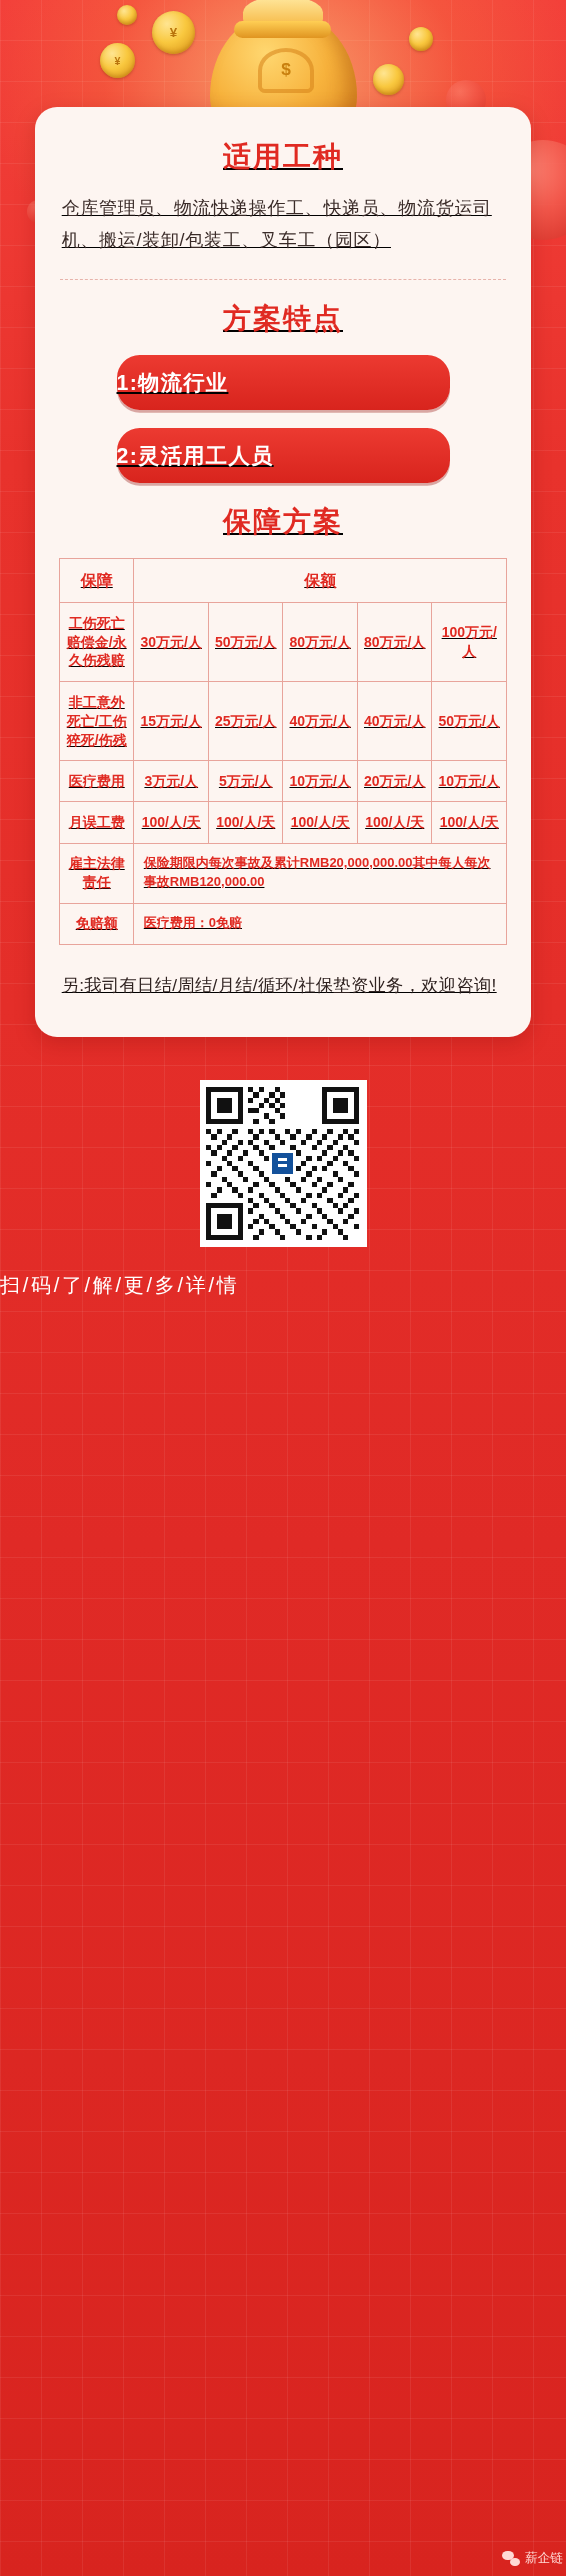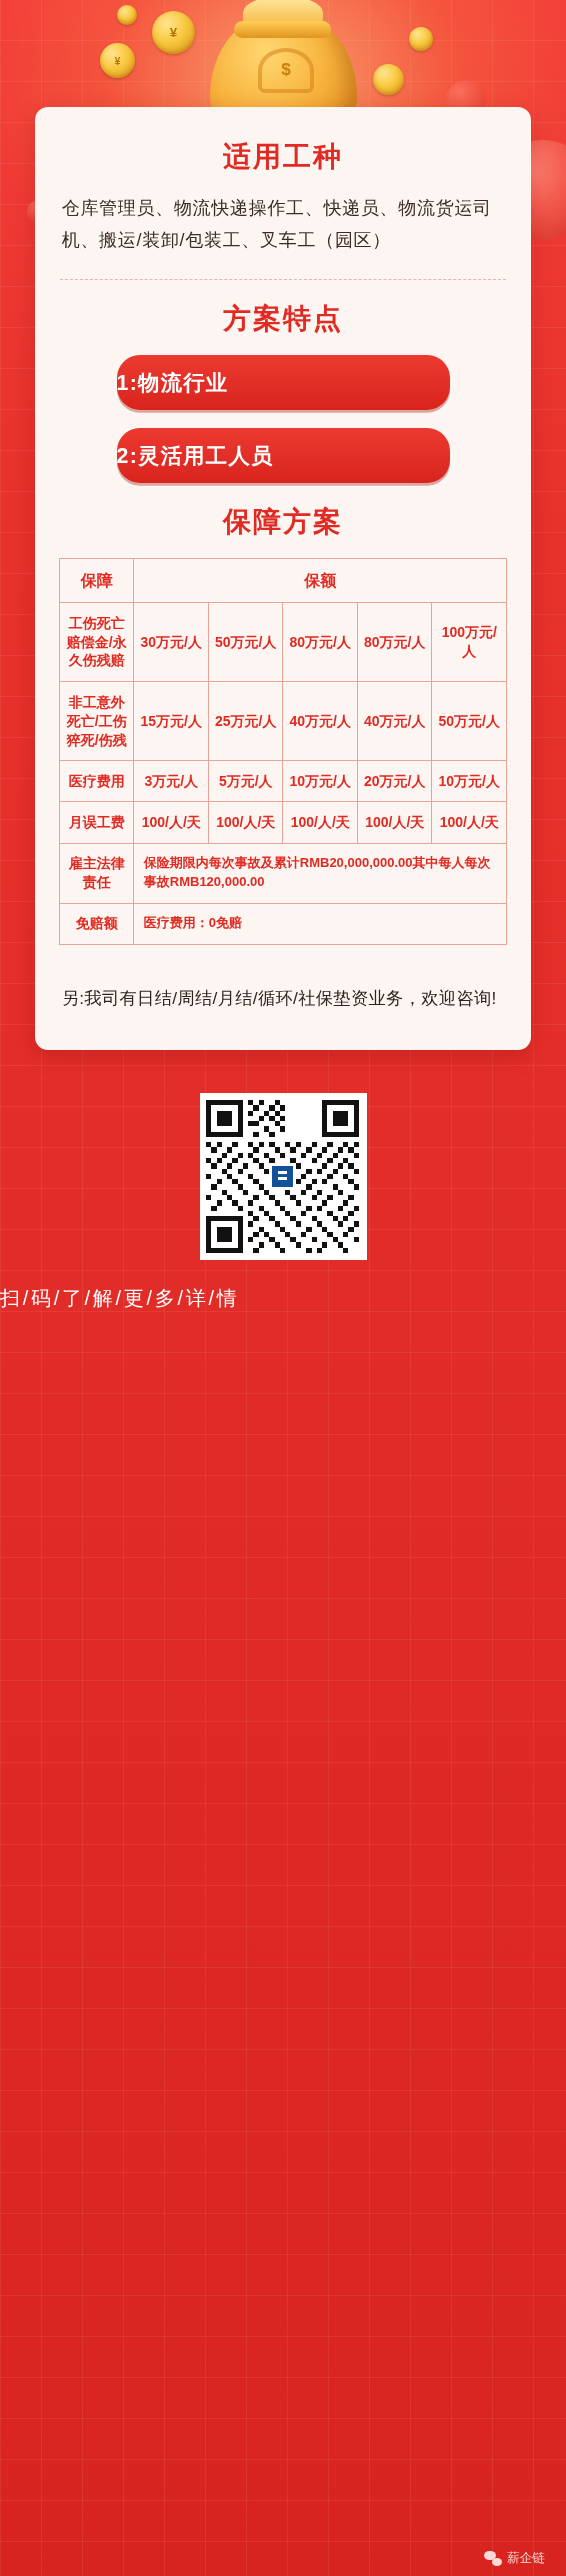--- a/index.html
+++ b/index.html
@@ -117,24 +117,25 @@
     transform: translate(-50%,-50%);
     font-size: 13.3px;
     color: #b9740c;
     font-weight: bold;
   }
   
   .card {
     position: relative;
     margin: -180px 35px 0;
     background: #fdf5f1;
-    border-radius: 13px;
+    border-radius: 22px;
     padding: 31px 22.7px 37px;
     box-shadow: 0 6.7px 20px rgba(130,12,8,.25);
     z-index: 5;
+    text-decoration: underline;
   }
   .sec-title {
     text-align: center;
     color: #e02a22;
     font-size: 28px;
     font-weight: bold;
     letter-spacing: 2px;
     margin: 0 0 17.3px;
   }
   .body-text {
@@ -191,21 +192,21 @@
     text-align: left;
     padding-left: 9.3px;
     font-size: 13px;
     font-weight: bold;
     line-height: 1.45;
   }
   .note {
     color: #2f2220;
     font-size: 17.3px;
     line-height: 1.7;
-    margin: 39px 4px 0;
+    margin: 26px 4px 0;
     letter-spacing: 0.3px;
   }
   
   .qr-area {
     text-align: center;
     padding: 43px 0 6.7px;
   }
   .qr {
     display: inline-block;
     width: 167px;
@@ -218,21 +219,21 @@
   .scan-text {
     text-align: left;
     color: #ffffff;
     font-size: 20px;
     letter-spacing: 2.7px;
     padding: 22.7px 0 0;
   }
   
   .footer {
     position: absolute;
-    right: 21px;
+    right: 3px;
     bottom: 9.3px;
     display: flex;
     align-items: center;
     gap: 5.3px;
     color: #ffd9d5;
     font-size: 12.7px;
   }
   .wechat-icon {
     width: 17.3px; height: 14.7px;
     position: relative;

